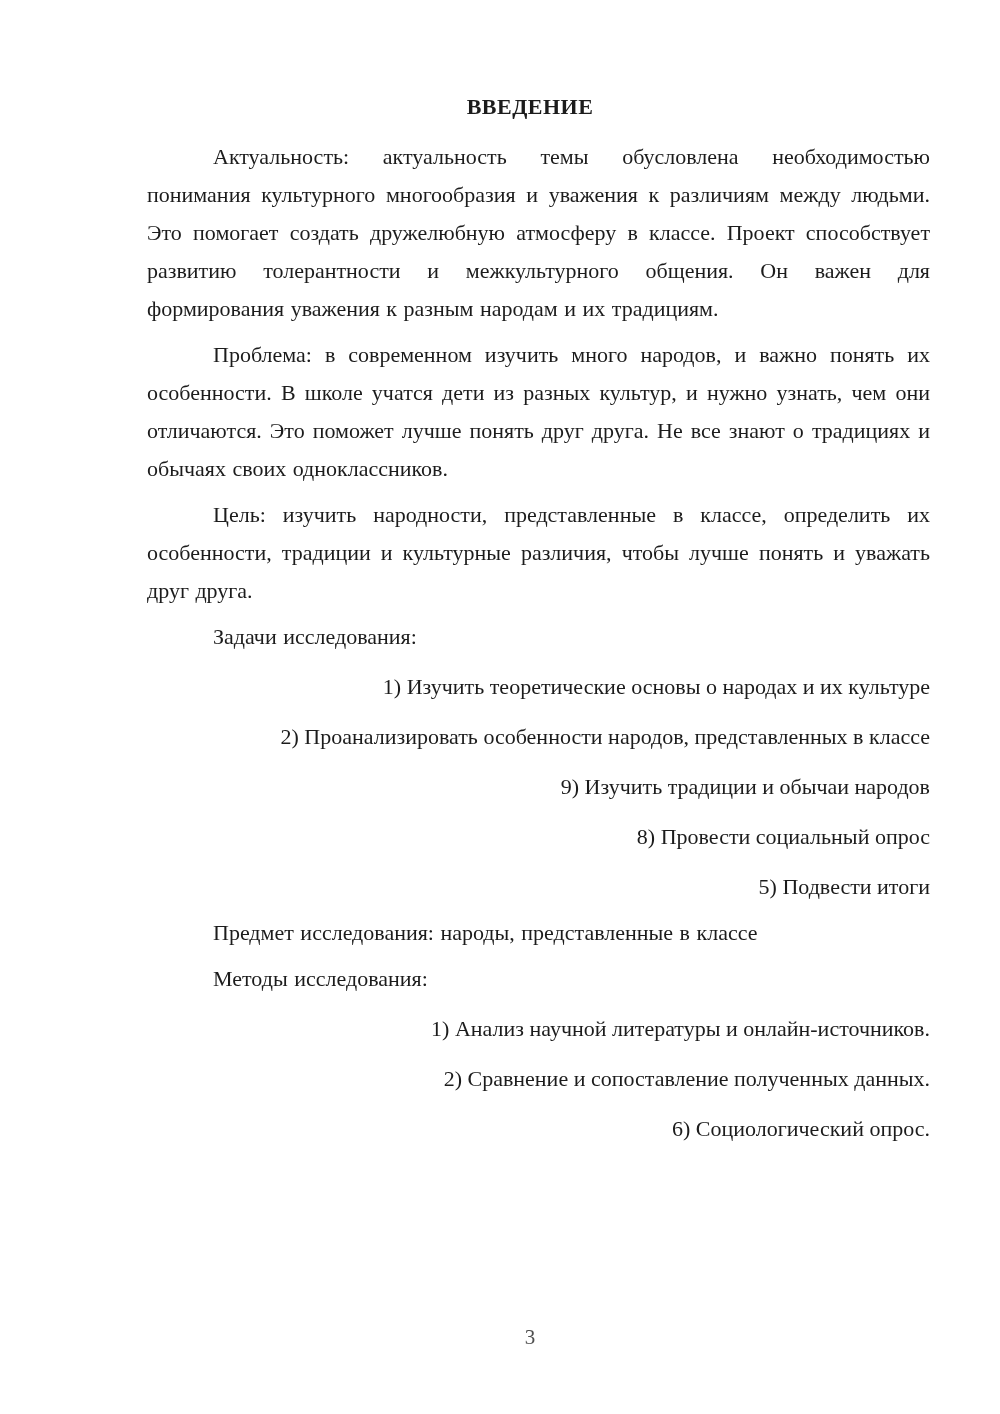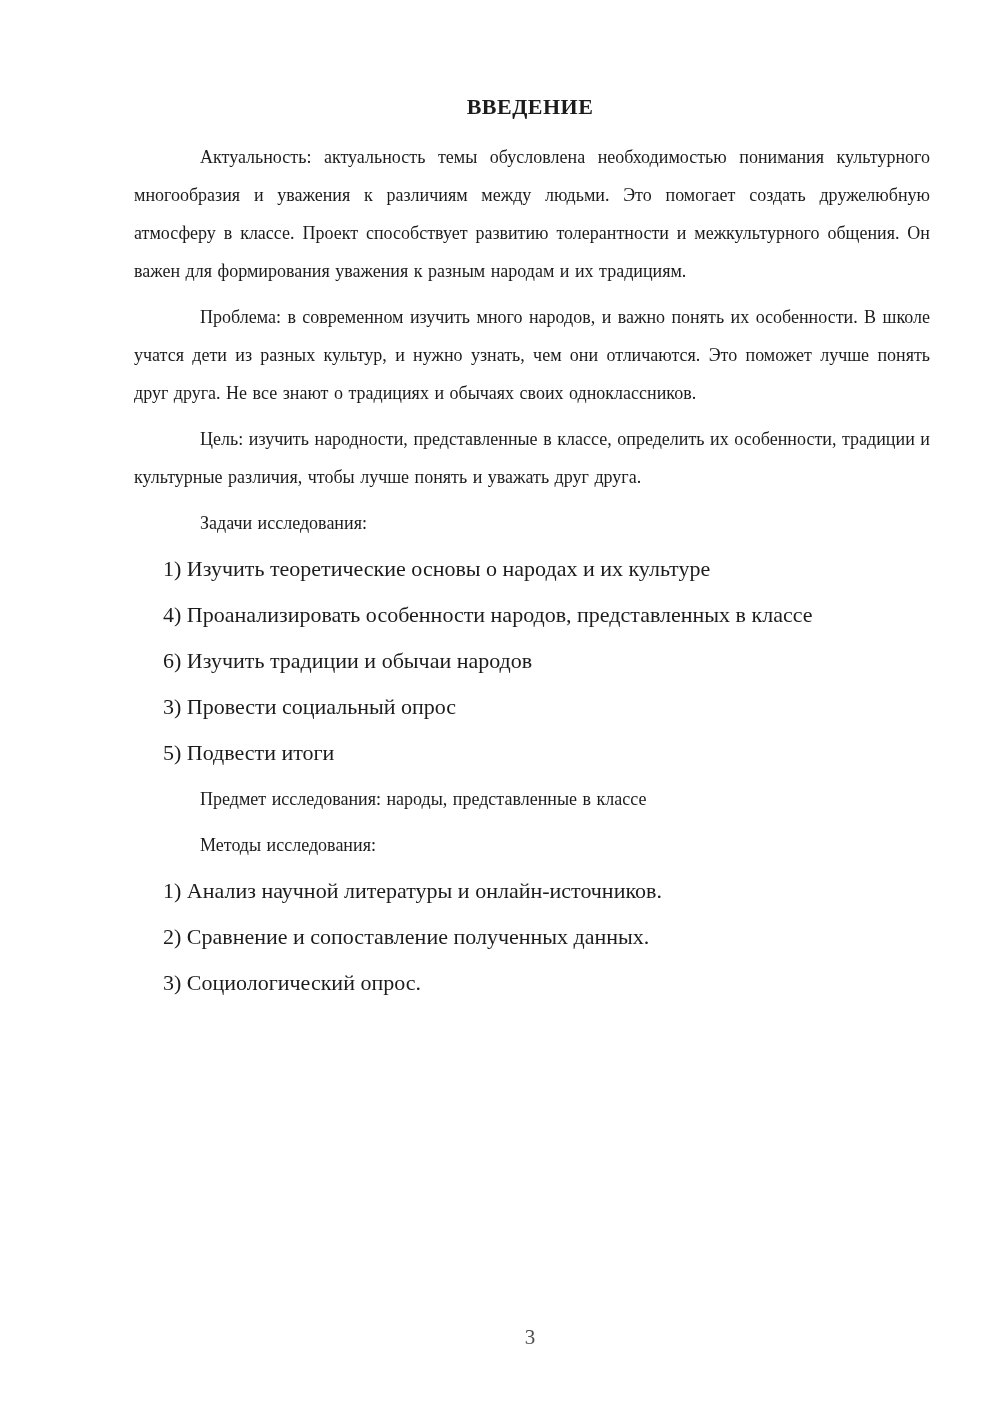--- a/index.html
+++ b/index.html
@@ -24,34 +24,34 @@
   }
   .doc-title {
     font-size: 22px;
     line-height: 38px;
     font-weight: bold;
     text-align: center;
     letter-spacing: 0.5px;
     margin: 0 0 12px 0;
   }
   .para {
-    font-size: 18px;
+    font-size: 22px;
     line-height: 38px;
-    margin: 0 0 8px 4px;
+    margin: 0 0 8px 17px;
     text-indent: 66px;
     text-align: justify;
     word-spacing: 1px;
   }
   .list-item {
     font-size: 22px;
     line-height: 38px;
-    margin: 0 0 8px 0;
+    margin: 12px 0 8px 0;
     padding-left: 33px;
     text-indent: 0;
-    text-align: left;
+    text-align: right;
   }
   .page-number {
     position: absolute;
     left: 130px;
     top: 1322px;
     width: 800px;
     text-align: center;
     font-size: 21px;
     line-height: 30px;
     color: #4f4f4f;
@@ -62,25 +62,25 @@
 
 <div class="page">
   <h1 class="doc-title">ВВЕДЕНИЕ</h1>
 
   <main>
       <p class="para">Актуальность: актуальность темы обусловлена необходимостью понимания культурного многообразия и уважения к различиям между людьми. Это помогает создать дружелюбную атмосферу в классе. Проект способствует развитию толерантности и межкультурного общения. Он важен для формирования уважения к разным народам и их традициям.</p>
       <p class="para">Проблема: в современном изучить много народов, и важно понять их особенности. В школе учатся дети из разных культур, и нужно узнать, чем они отличаются. Это поможет лучше понять друг друга. Не все знают о традициях и обычаях своих одноклассников.</p>
       <p class="para">Цель: изучить народности, представленные в классе, определить их особенности, традиции и культурные различия, чтобы лучше понять и уважать друг друга.</p>
       <p class="para">Задачи исследования:</p>
       <p class="list-item">1) Изучить теоретические основы о народах и их культуре</p>
-      <p class="list-item">4) Проанализировать особенности народов, представленных в классе</p>
-      <p class="list-item">6) Изучить традиции и обычаи народов</p>
-      <p class="list-item">3) Провести социальный опрос</p>
+      <p class="list-item">2) Проанализировать особенности народов, представленных в классе</p>
+      <p class="list-item">9) Изучить традиции и обычаи народов</p>
+      <p class="list-item">8) Провести социальный опрос</p>
       <p class="list-item">5) Подвести итоги</p>
       <p class="para">Предмет исследования: народы, представленные в классе</p>
       <p class="para">Методы исследования:</p>
       <p class="list-item">1) Анализ научной литературы и онлайн-источников.</p>
       <p class="list-item">2) Сравнение и сопоставление полученных данных.</p>
-      <p class="list-item">3) Социологический опрос.</p>
+      <p class="list-item">6) Социологический опрос.</p>
     </main>
 
   <div class="page-number">3</div>
 </div>
 
 </body></html>

